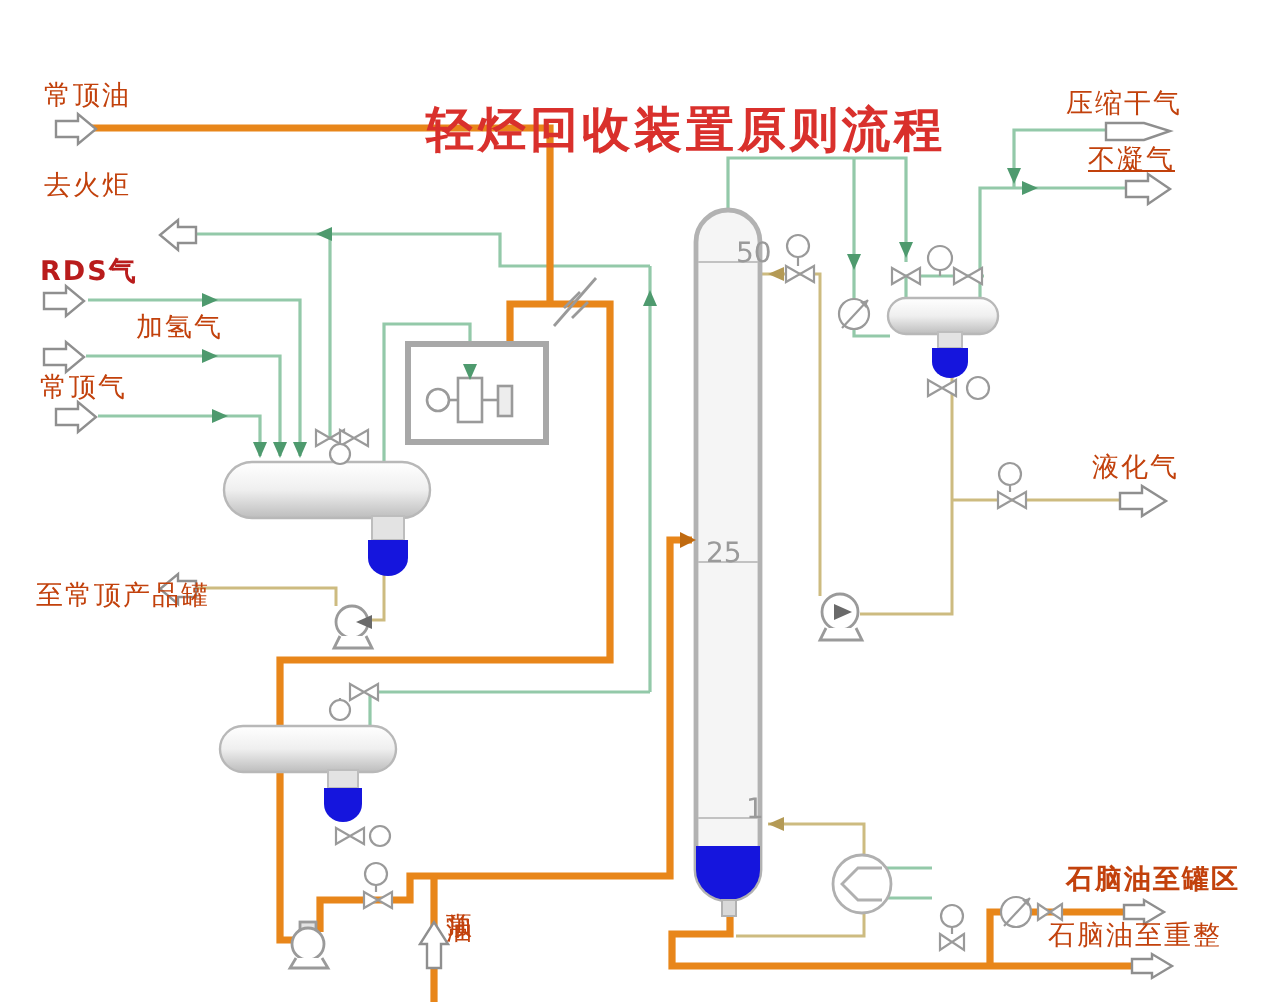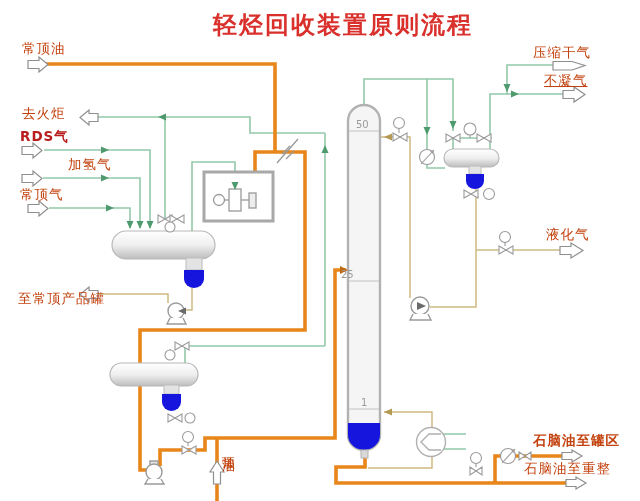--- a/index.html
+++ b/index.html
@@ -2,23 +2,23 @@
 <html><head>
 <meta charset="utf-8">
 <style>
   html,body{margin:0;padding:0;background:#ffffff;}
   #stage{position:relative;width:640px;height:501px;background:#ffffff;overflow:hidden;
          font-family:"DejaVu Sans","Liberation Sans",sans-serif;}
   #stage svg{position:absolute;left:0;top:0;}
   .lbl{position:absolute;white-space:nowrap;color:#c2410c;font-size:13.5px;line-height:1;
        letter-spacing:1px;}
   .lbl.bold{font-weight:bold;color:#b91c1c;}
-  .lbl.title{font-size:24px;font-weight:bold;color:#d9302c;letter-spacing:2px;}
+  .lbl.title{font-size:24px;font-weight:bold;color:#d9302c;letter-spacing:2px;margin-top:40px;}
   .lbl.vert{writing-mode:vertical-rl;text-orientation:upright;letter-spacing:1px;}
-  .lbl.tray{font-size:10px;color:#9a9a9a;letter-spacing:0;}
+  .lbl.tray{font-size:14px;color:#9a9a9a;letter-spacing:0;margin-left:12px;}
 </style>
 </head>
 <body>
 
 <div id="stage">
 
 <svg width="640" height="501" viewBox="0 0 640 501">
   <defs>
     <linearGradient id="gDrum" x1="0" y1="0" x2="0" y2="1">
       <stop offset="0" stop-color="#ffffff"></stop>
@@ -205,21 +205,21 @@
     <path d="M560,246.5 H571 V243 L583,250.5 L571,258 V254.5 H560 Z"></path>
     <path d="M562,452.5 H572 V450 L582,456 L572,462 V459.5 H562 Z"></path>
     <path d="M566,479.5 H576 V477 L586,483 L576,489 V486.5 H566 Z"></path>
     <path d="M213.5,484 V472 H210 L217,461 L224,472 H220.5 V484 Z"></path>
   </g>
 </svg>
 
 <div class="lbl title" style="left:213px;top:13px;">轻烃回收装置原则流程</div>
 
 <div class="lbl" style="left:22px;top:42px;">常顶油</div>
-<div class="lbl" style="left:22px;top:107px;">去火炬</div>
+<div class="lbl" style="left:22px;top:88px;font-family:Liberation Mono, monospace;">去火炬</div>
 <div class="lbl bold" style="left:20px;top:130px;">RDS气</div>
 <div class="lbl" style="left:20px;top:158px;margin-left:48px;">加氢气</div>
 <div class="lbl" style="left:20px;top:188px;">常顶气</div>
 <div class="lbl" style="left:18px;top:272px;margin-top:20px;">至常顶产品罐</div>
 
 <div class="lbl" style="left:533px;top:46px;">压缩干气</div>
 <div class="lbl" style="left:544px;top:74px;text-decoration:underline;">不凝气</div>
 <div class="lbl" style="left:546px;top:228px;">液化气</div>
 <div class="lbl" style="left:533px;top:434px;font-weight:bold;">石脑油至罐区</div>
 <div class="lbl" style="left:524px;top:462px;">石脑油至重整</div>

